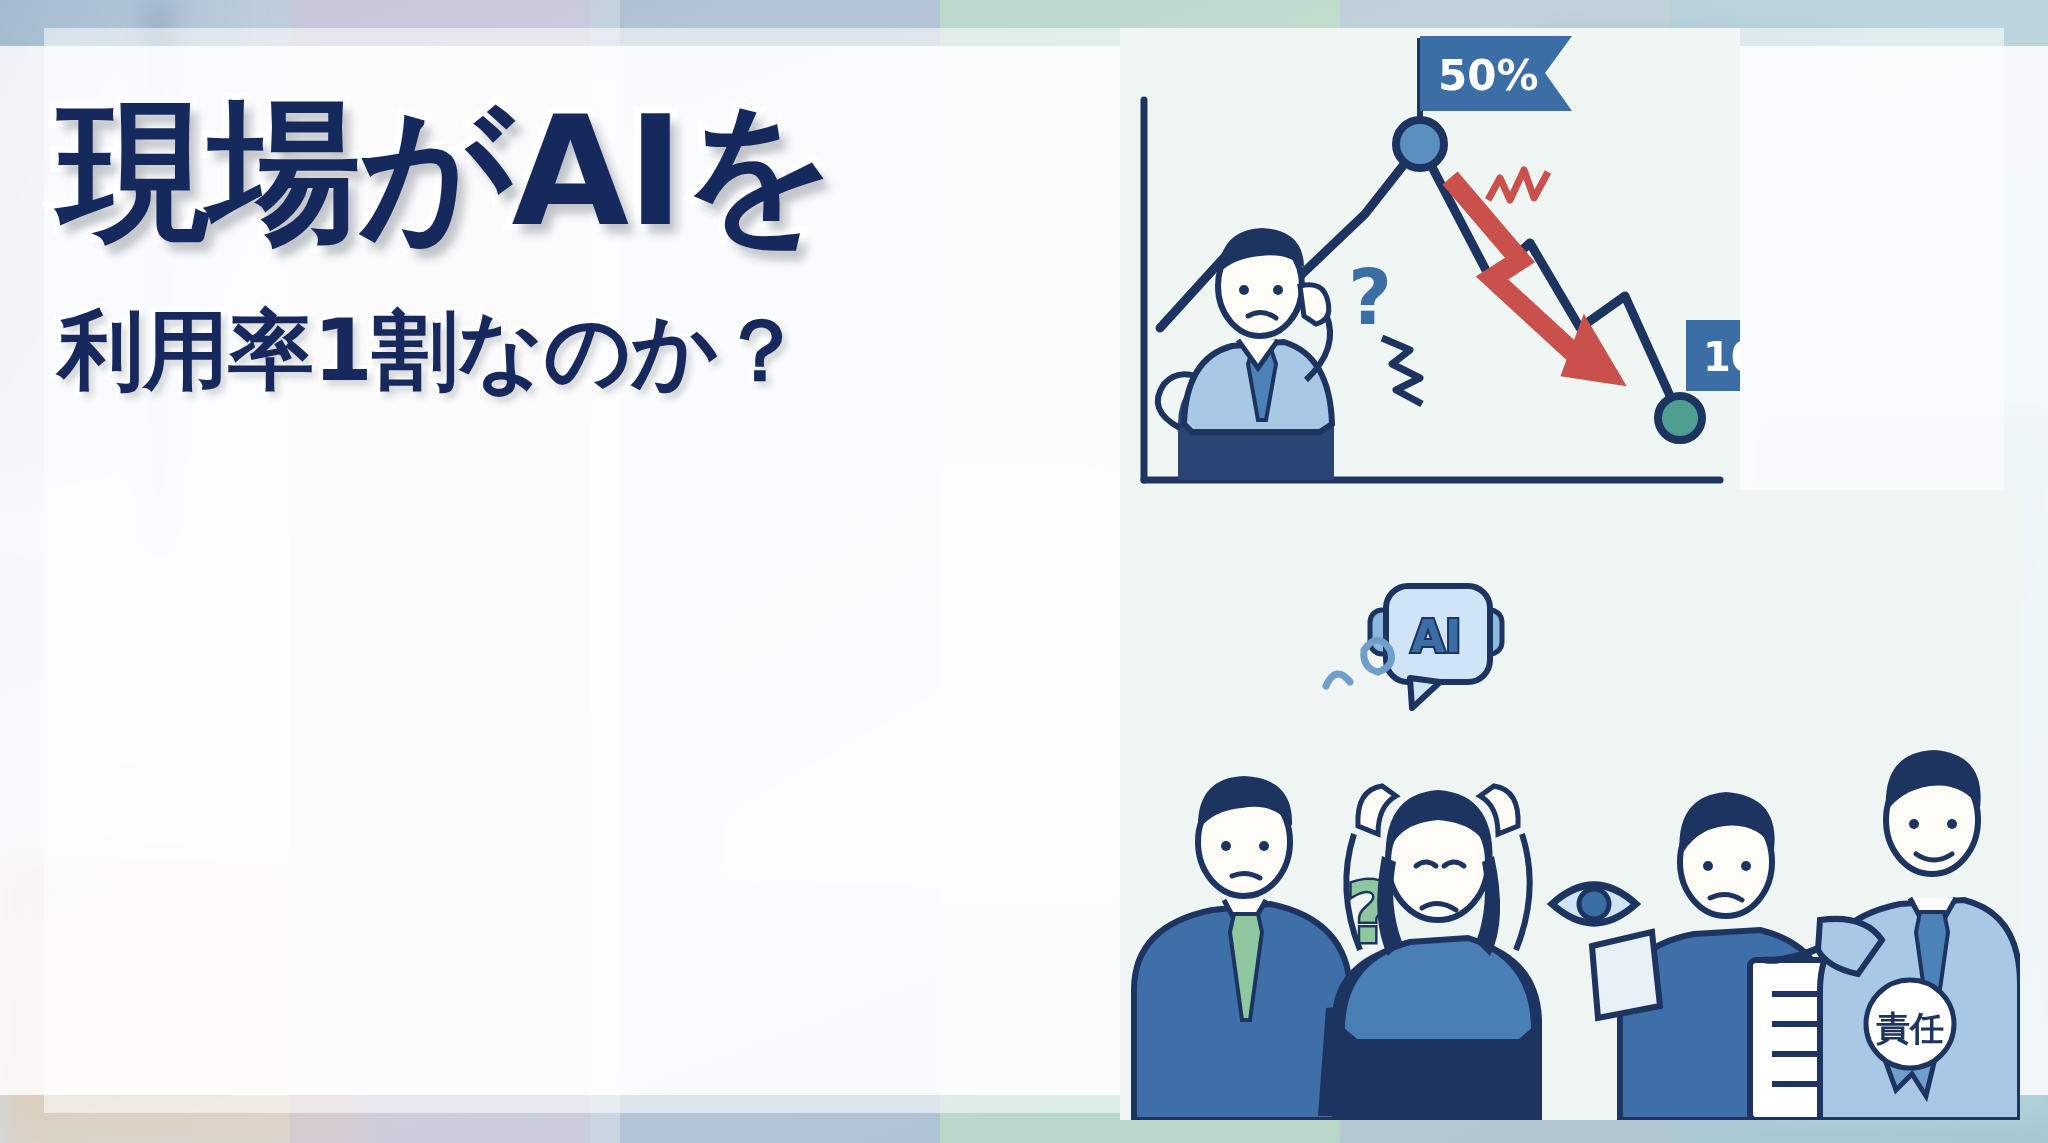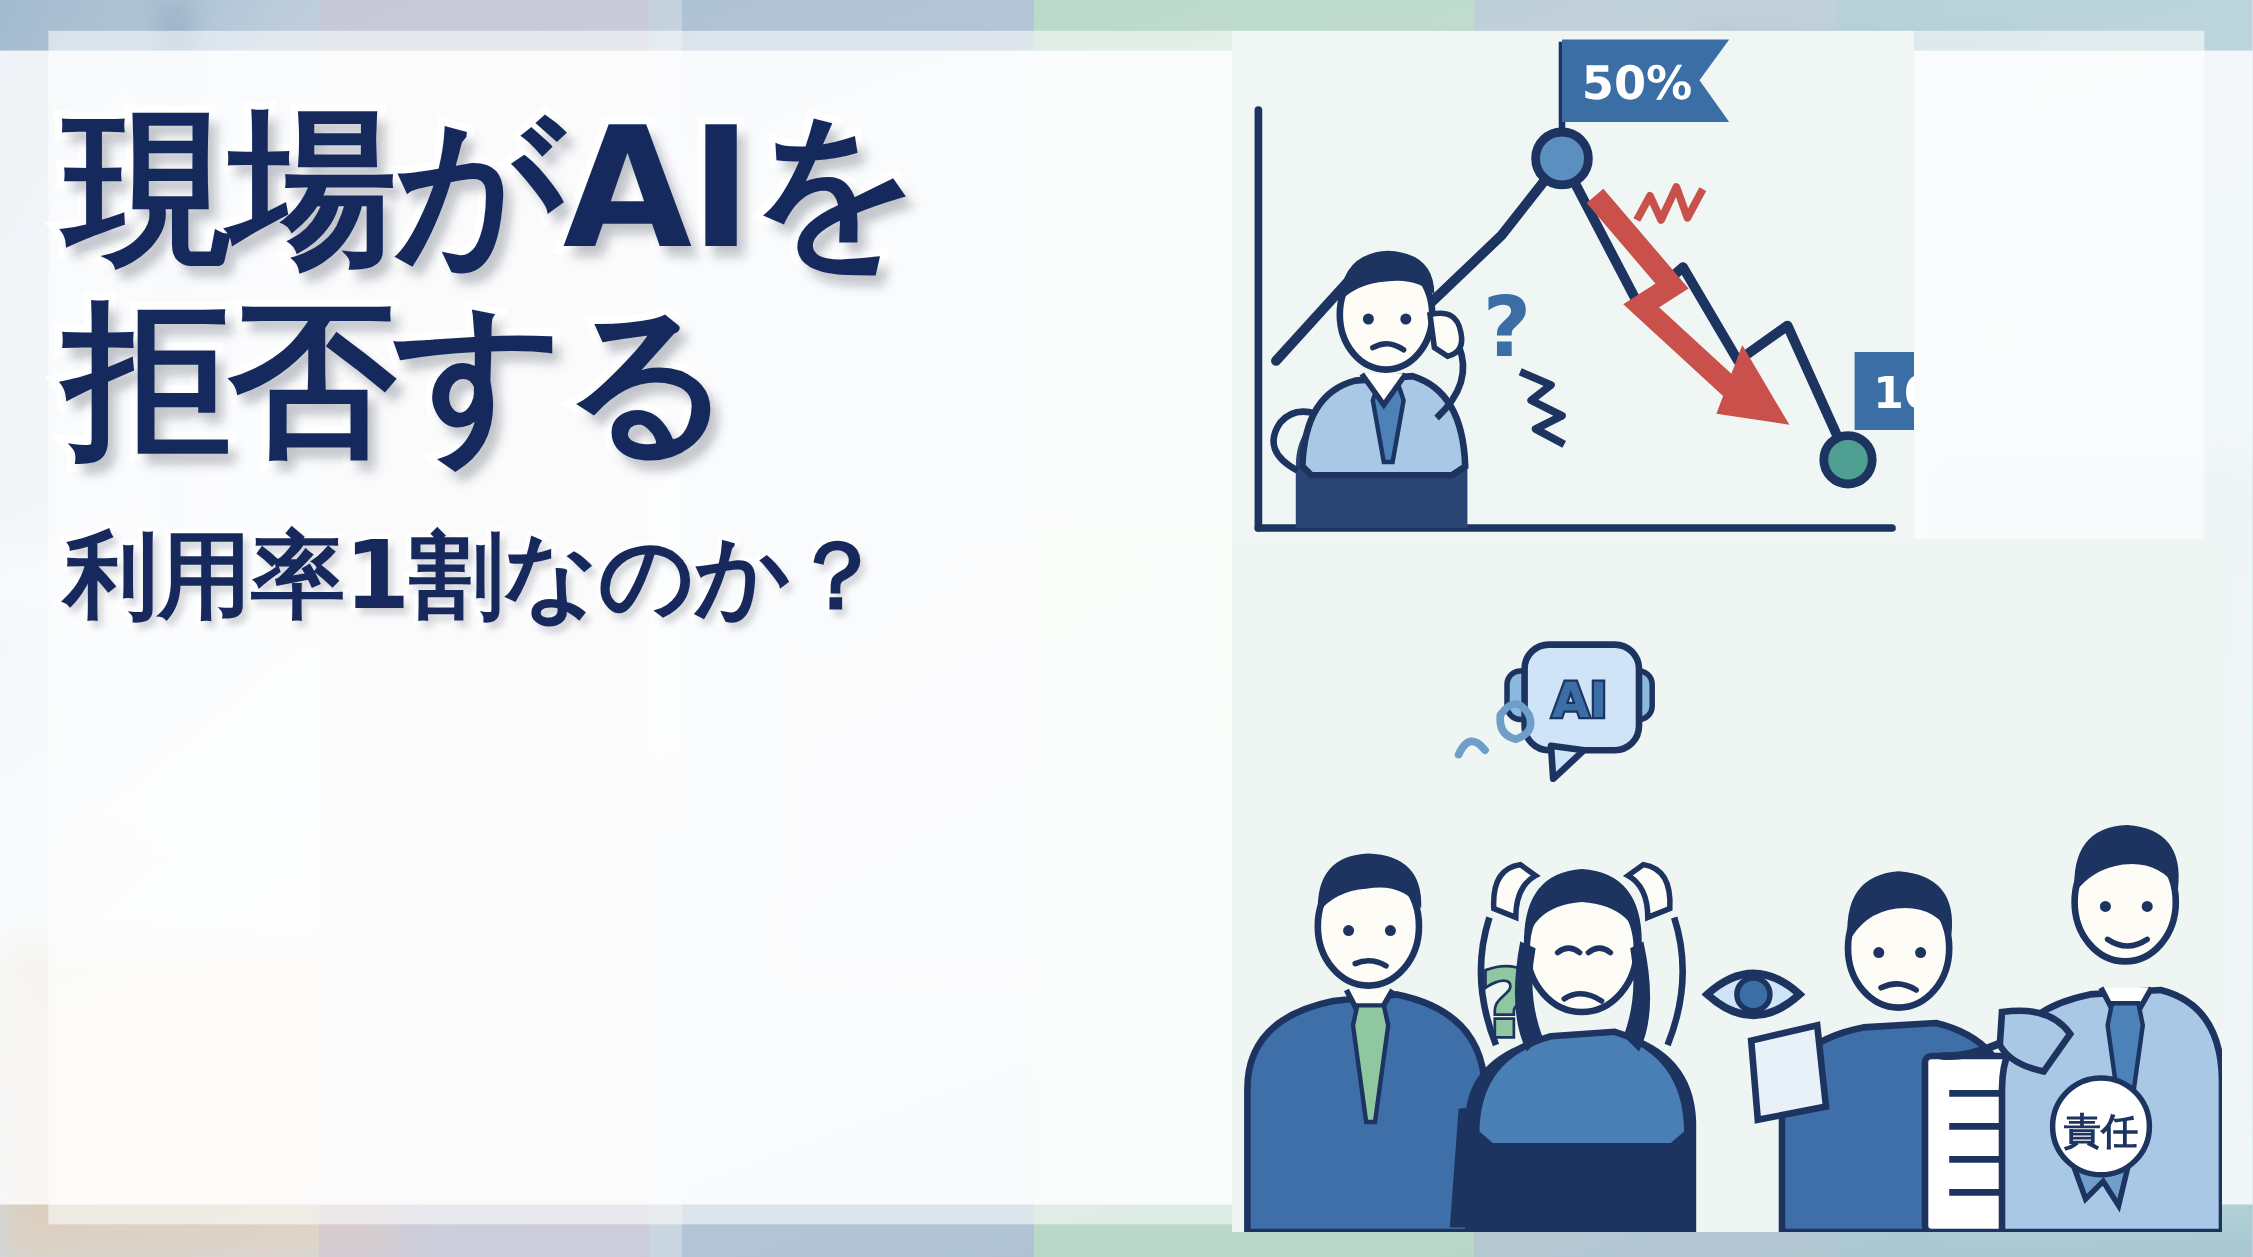--- a/index.html
+++ b/index.html
@@ -138,21 +138,20 @@
   <div class="bg-band" style="left:620px; width:320px; background:rgba(150,175,199,0.45);"></div>
   <div class="bg-band" style="left:940px; width:400px; background:rgba(176,221,186,0.55);"></div>
   <div class="bg-band" style="left:1340px; width:330px; background:rgba(160,186,196,0.35);"></div>
   <div class="bg-band" style="left:1670px; width:378px; background:rgba(150,196,205,0.45);"></div>
 
   <div class="bg-white-veil"></div>
   <div class="bg-white-veil2"></div>
 
   <div class="text-block">
     <div class="title-line l1">現場がAIを</div>
-    <div class="title-line l2">拒否する</div>
 
     <div class="subtitle-wrap">
       <div class="subtitle-line">利用率1割なのか？</div>
     </div>
   </div>
 
   <div class="illus">
 
     <svg class="illus-chart" viewBox="0 0 620 500">
 

